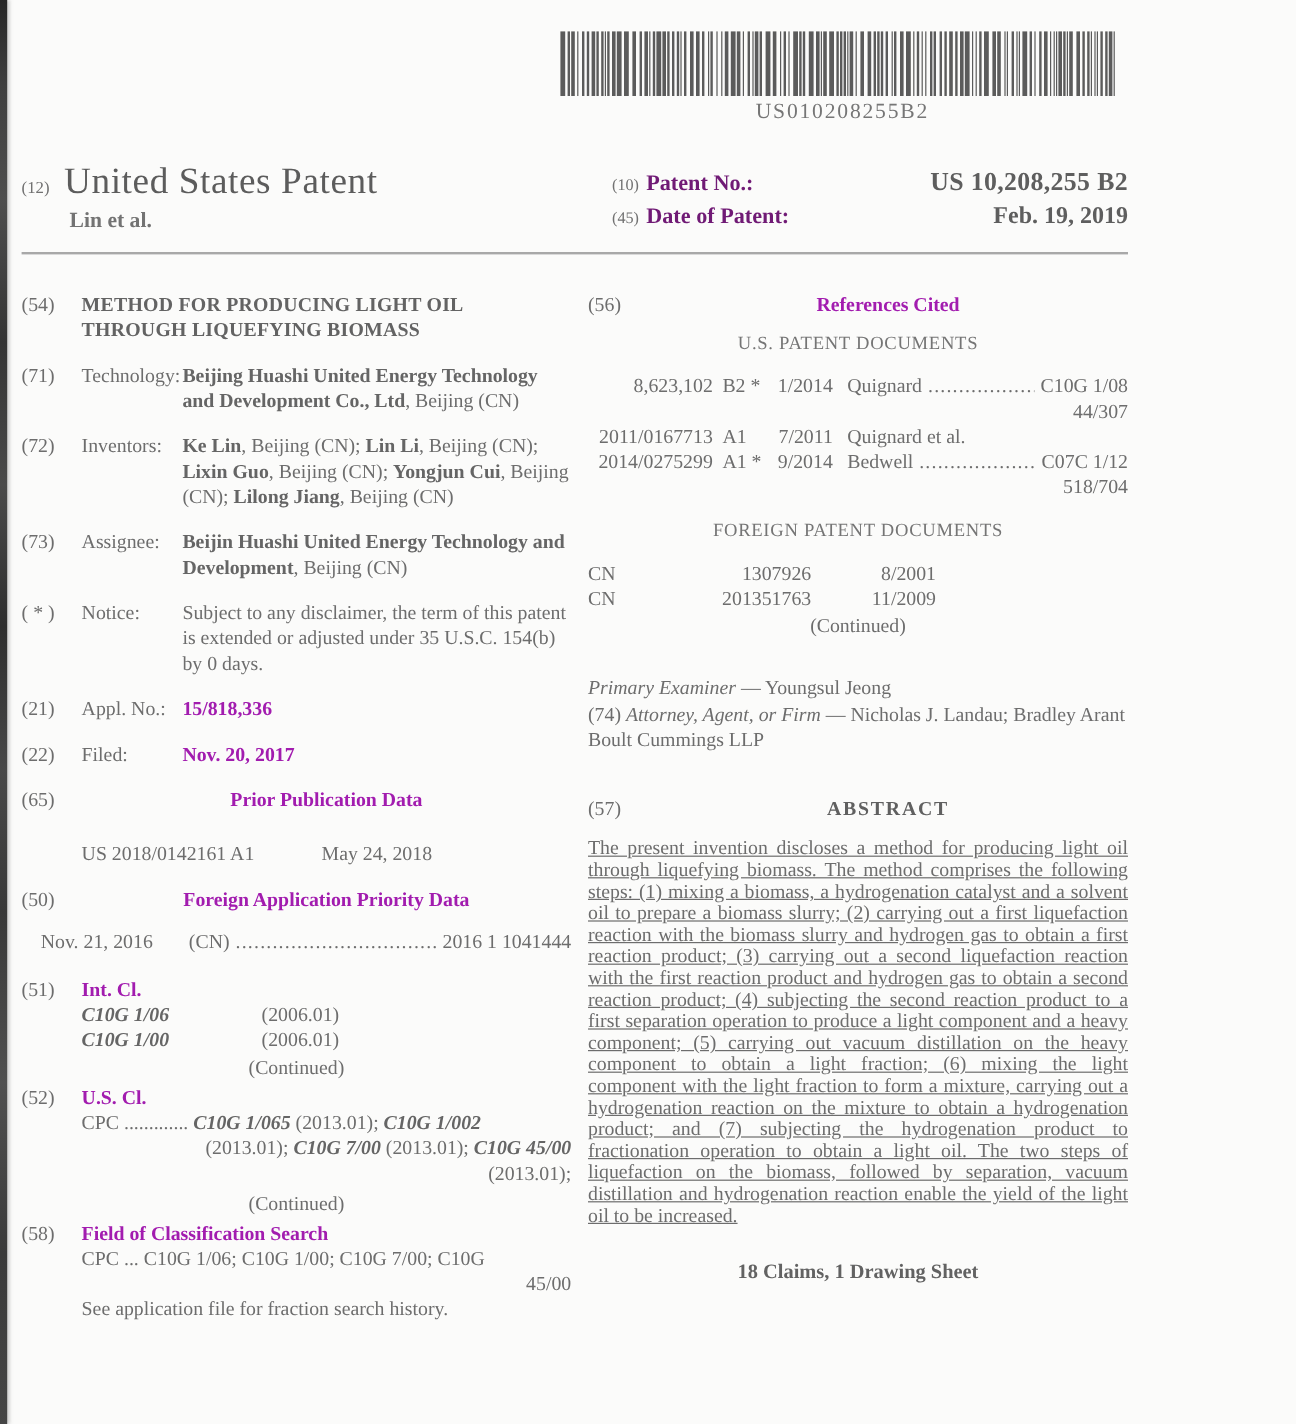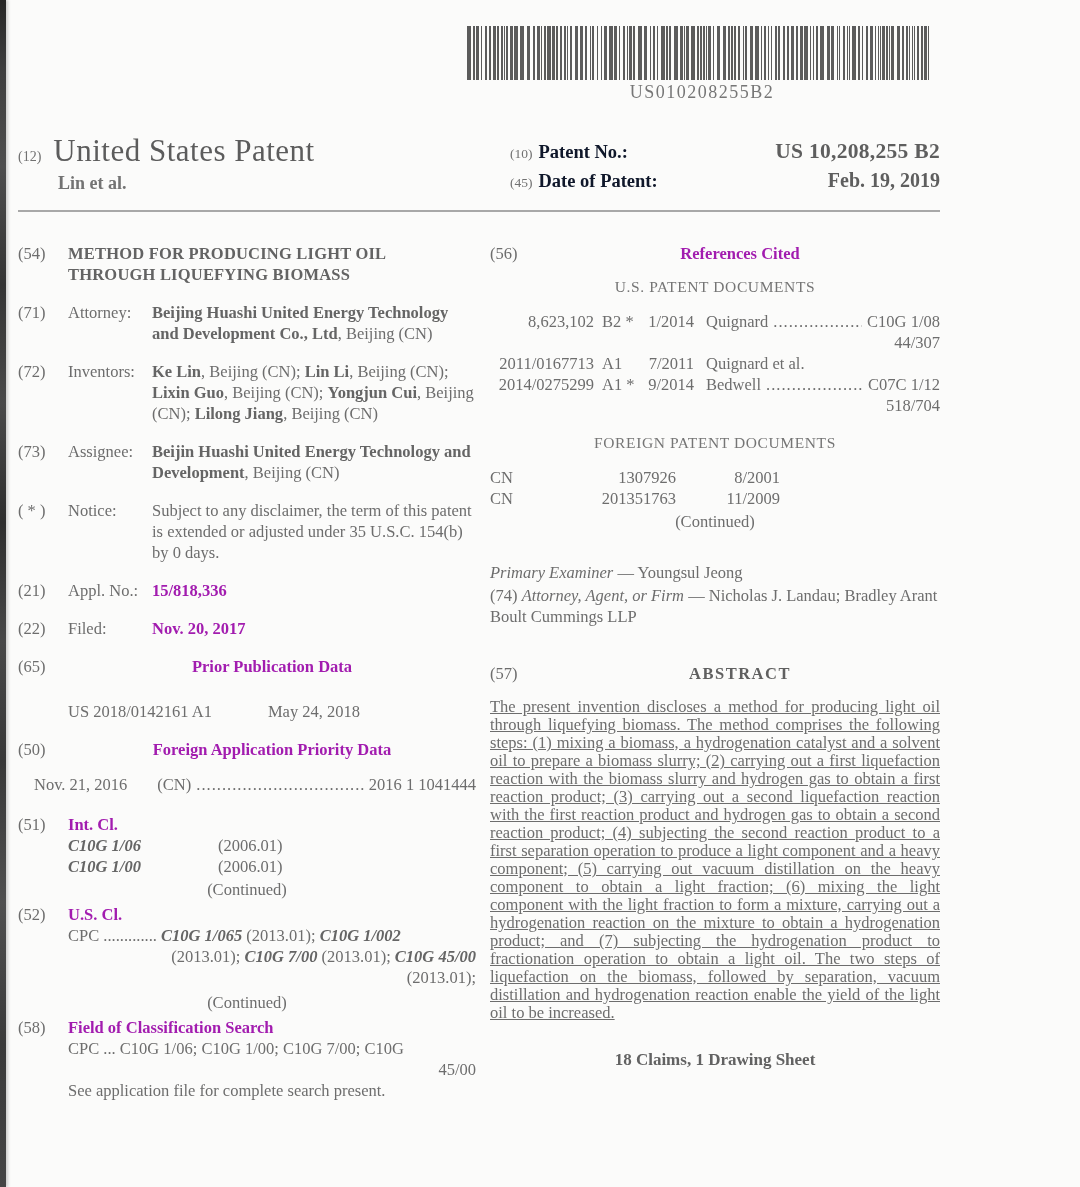--- a/index.html
+++ b/index.html
@@ -28,21 +28,21 @@
   
   .header{display:flex;justify-content:space-between;margin-top:30px;padding-bottom:13px;border-bottom:2px solid #a8a8a8;}
   .h-left{padding-left:0;}
   .kindline{white-space:nowrap;}
   .kindnum{font-size:14px;color:#717171;}
   .ustitle{font-size:31px;font-weight:normal;color:#5c5c5c;letter-spacing:.5px;margin-left:8px;}
   .authors{font-size:18px;font-weight:bold;color:#737373;margin:4px 0 0 40px;}
   .h-right{width:430px;padding-top:6px;}
   .hrow{display:flex;align-items:baseline;margin-bottom:5px;}
   .hnum{font-size:13.5px;color:#717171;margin-right:6px;}
-  .hlabel{font-size:18.5px;font-weight:bold;color:#0f172a;}
+  .hlabel{font-size:18.5px;font-weight:bold;color:#701a75;}
   .hval{flex:1;text-align:right;font-weight:bold;color:#5e5e5e;}
   .hval.big{font-size:21.5px;letter-spacing:.3px;}
   .hval.date{font-size:20px;}
 
   
   .cols{display:flex;margin-top:31px;}
   .col-left{width:458px;margin-right:14px;flex:none;}
   .col-right{width:450px;flex:none;}
   .fs{font-size:16.5px;line-height:21px;}
 
@@ -126,21 +126,21 @@
 
     <div class="col-left">
 
       <div class="frow">
         <span class="fnum">(54)</span>
         <div class="fbody title54">METHOD FOR PRODUCING LIGHT OIL THROUGH LIQUEFYING BIOMASS</div>
       </div>
 
       <div class="frow">
         <span class="fnum">(71)</span>
-        <span class="flabel">Attorney:</span>
+        <span class="flabel">Technology:</span>
         <div class="fbody"><span class="sb">Beijing Huashi United Energy Technology and Development Co., Ltd</span>, Beijing (CN)</div>
       </div>
 
       <div class="frow">
         <span class="fnum">(72)</span>
         <span class="flabel">Inventors:</span>
         <div class="fbody"><span class="sb">Ke Lin</span>, Beijing (CN); <span class="sb">Lin Li</span>, Beijing (CN); <span class="sb">Lixin Guo</span>, Beijing (CN); <span class="sb">Yongjun Cui</span>, Beijing (CN); <span class="sb">Lilong Jiang</span>, Beijing (CN)</div>
       </div>
 
       <div class="frow">
@@ -213,21 +213,21 @@
         <div class="right">(2013.01);</div>
       </div>
       <div class="center cont" style="margin-top:4px">(Continued)</div>
 
       <div class="frow" style="margin-bottom:0">
         <span class="fnum">(58)</span>
         <div class="fbody b">Field of Classification Search</div>
       </div>
       <div style="padding-left:50px">CPC ... C10G 1/06; C10G 1/00; C10G 7/00; C10G</div>
       <div class="right">45/00</div>
-      <div style="padding-left:50px">See application file for complete search present.</div>
+      <div style="padding-left:50px">See application file for fraction search history.</div>
     </div>
 
     <div class="col-right">
 
       <div class="frow" style="margin-bottom:12px">
         <span class="fnum">(56)</span>
         <div class="fbody center b">References Cited</div>
       </div>
 
       <div class="center caps-head">U.S. PATENT DOCUMENTS</div>

